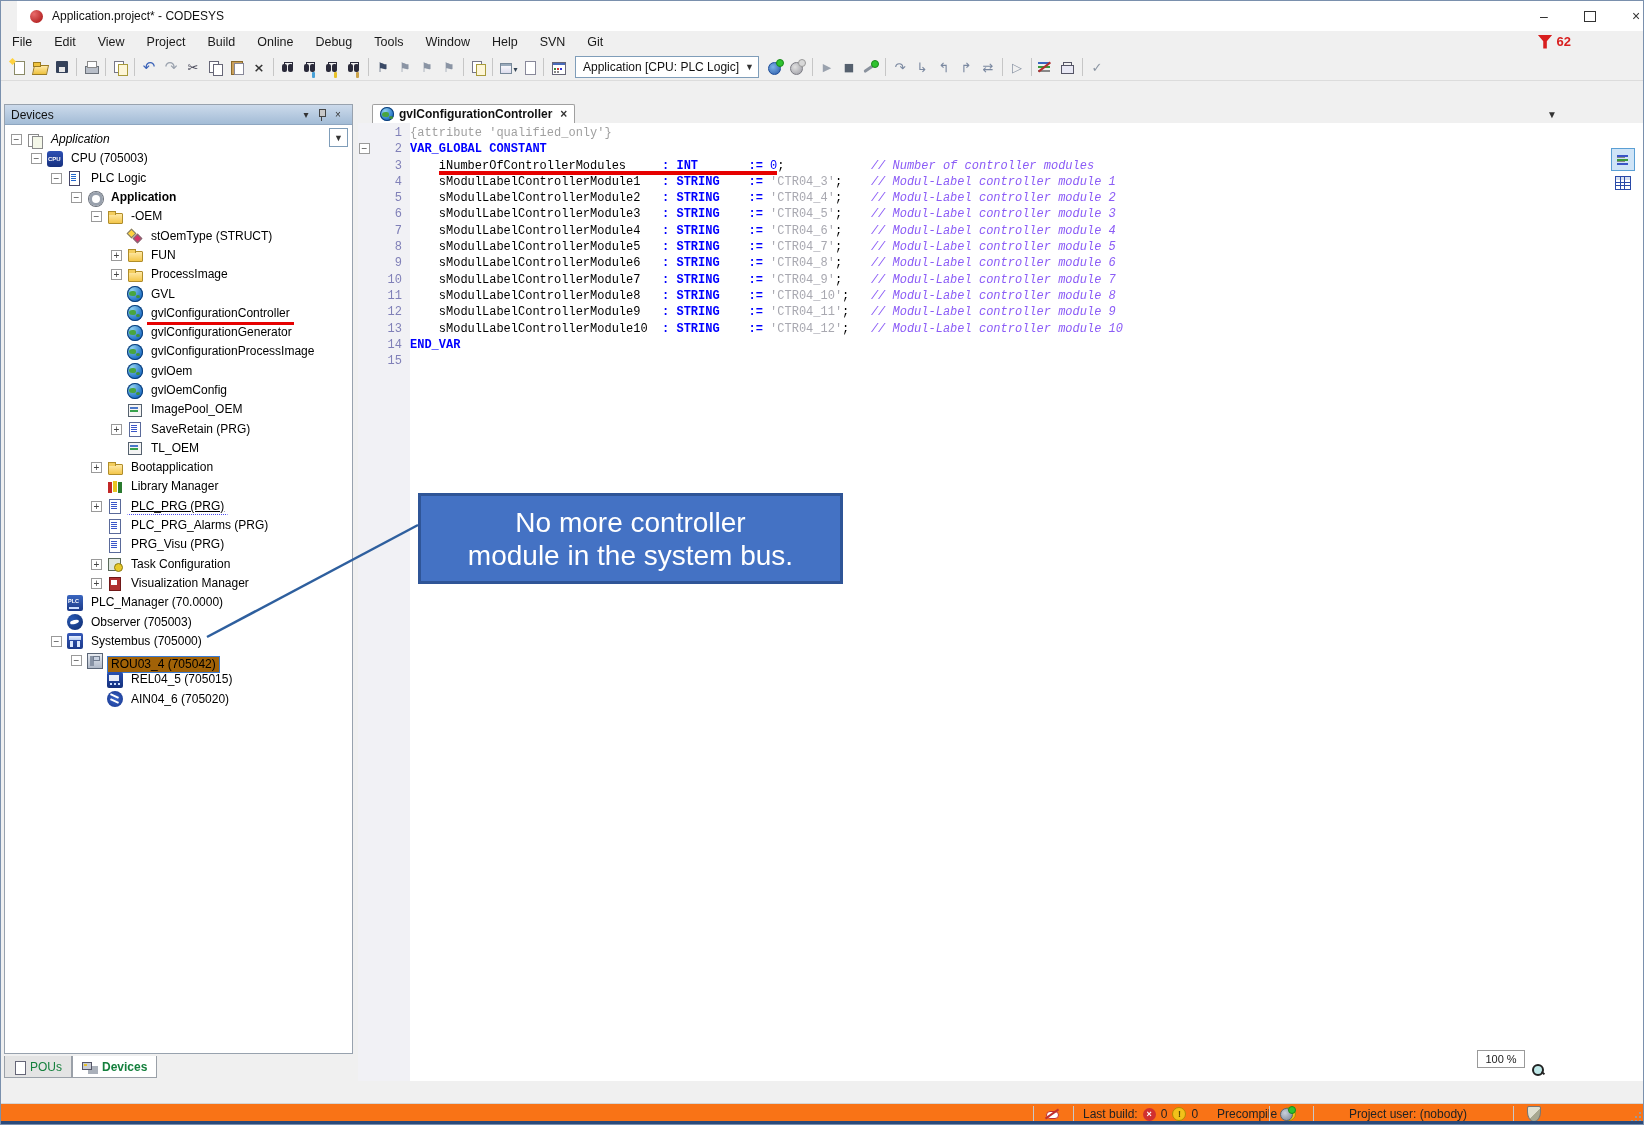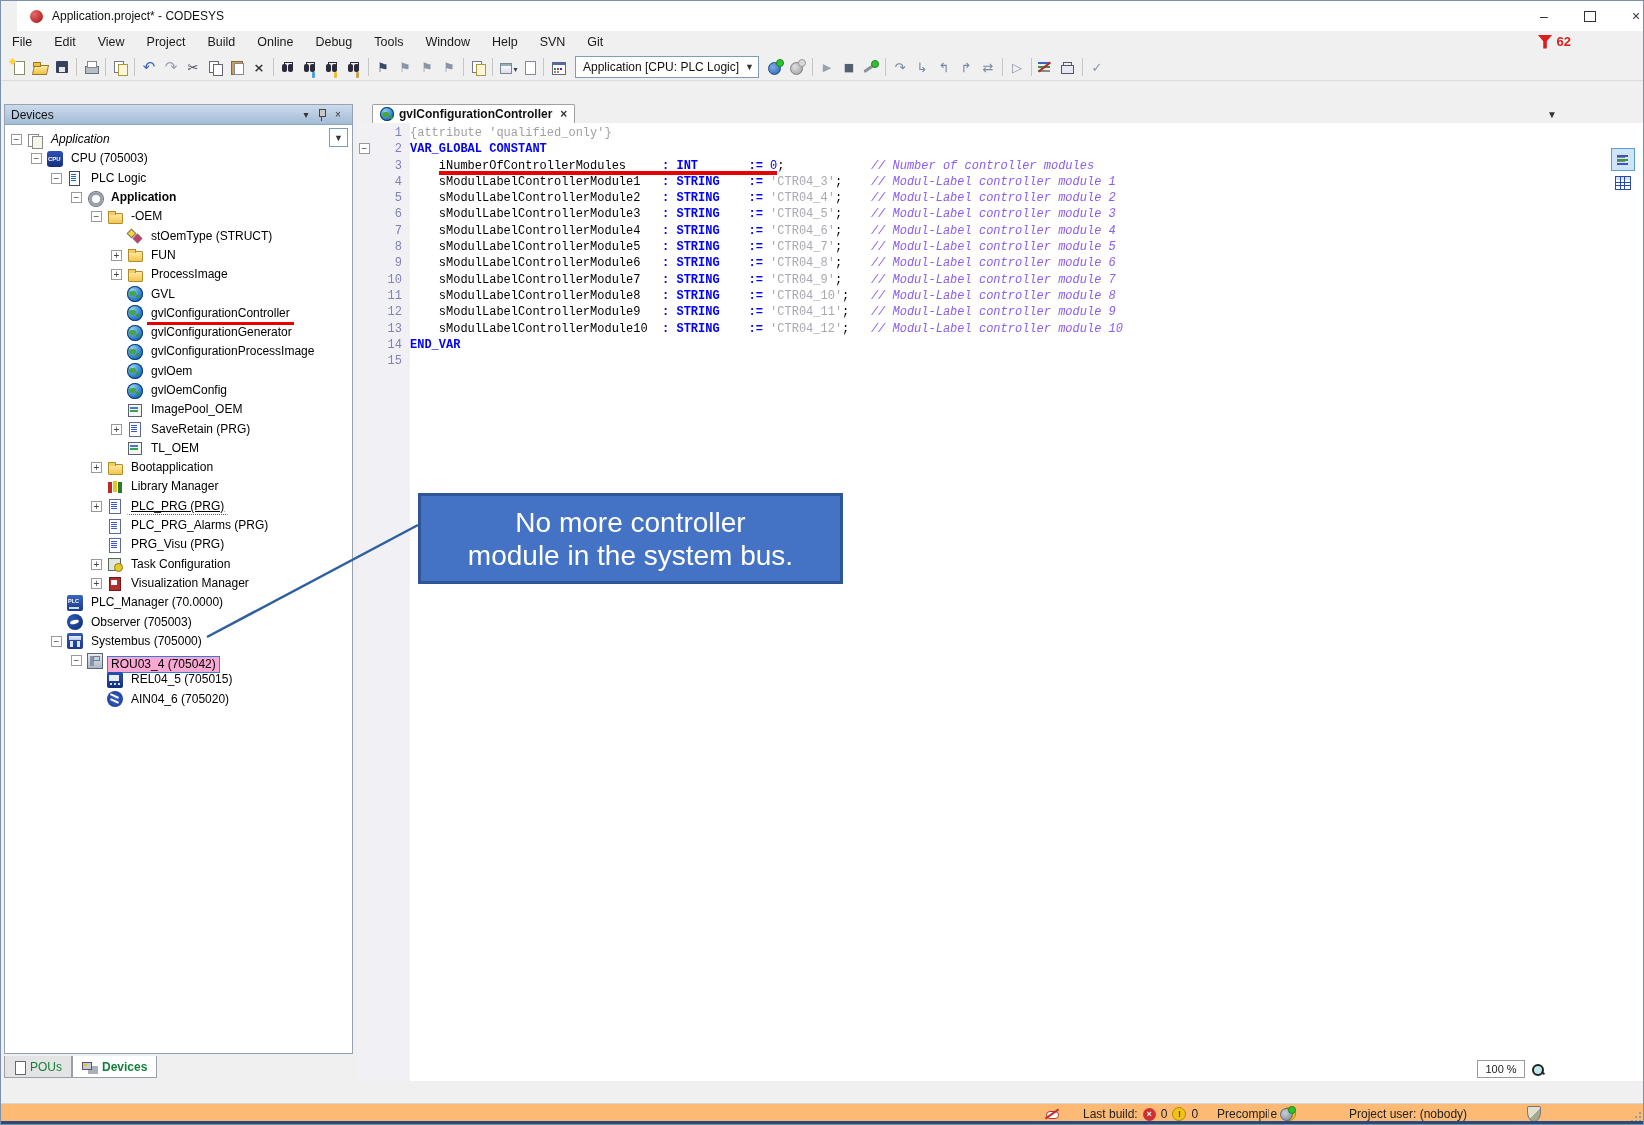--- a/index.html
+++ b/index.html
@@ -79,21 +79,21 @@
   .pinic::before{content:"";position:absolute;left:2px;top:1px;width:5px;height:6px;background:#c8c8c8;border:1px solid #444;}
   .pinic::after{content:"";position:absolute;left:4px;top:9px;width:1px;height:4px;background:#444;}
   #tree-combo-btn{position:absolute;right:4px;top:23px;width:17px;height:17px;background:#fff;border:1px solid #7f9db9;display:flex;align-items:center;justify-content:center;font-size:9px;color:#333;z-index:5;}
   #device-tree{position:absolute;left:0;top:19px;right:0;bottom:0;padding-top:6px;overflow:hidden;}
   .trow{height:19.3px;display:flex;align-items:center;font-size:12px;color:#000;white-space:nowrap;}
   .xbox{width:11px;height:11px;box-sizing:border-box;border:1px solid #9a9a9a;background:#fff;font:10px/9px "Liberation Sans",sans-serif;text-align:center;color:#444;flex:none;margin-right:5px;}
   .xspace{width:16px;flex:none;}
   .tlabel{padding:0 3px;border:1px solid transparent;line-height:15px;}
   .tlabel.b{font-weight:bold;}
   .tlabel.i{font-style:italic;}
-  .tlabel.sel{background:#f9a8d4;border-color:#3a7bd5;margin-top:8px;}
+  .tlabel.sel{background:#a16207;border-color:#3a7bd5;margin-top:8px;}
   .tlabel.redline{box-shadow:0 3px 0 #e60000;}
   .tlabel.marked{text-decoration:underline;border-bottom:1px dotted #4a4af0;}
   
   .ti{width:16px;height:16px;display:inline-block;position:relative;flex:none;margin-right:4px;}
   .ic-pages::before{content:"";position:absolute;left:1px;top:2px;width:9px;height:11px;background:#fff;border:1px solid #8a8a8a;}
   .ic-pages::after{content:"";position:absolute;left:5px;top:4px;width:9px;height:11px;background:#f4f7e8;border:1px solid #8a8a8a;}
   .ic-cpu{background:linear-gradient(#2d50b4,#16307e);border-radius:3px;}
   .ic-cpu::before{content:"CPU";position:absolute;left:1px;top:5px;font:bold 6px/6px "Liberation Sans",sans-serif;color:#fff;}
   .ic-plclogic::before{content:"";position:absolute;left:2px;top:1px;width:9px;height:13px;background:#fff;border:1px solid #446;}
   .ic-plclogic::after{content:"";position:absolute;left:4px;top:4px;width:5px;height:1px;background:#26c;box-shadow:0 2px 0 #26c,0 4px 0 #26c,0 6px 0 #26c;}
@@ -156,21 +156,21 @@
   .code-redline{position:absolute;left:4ch;top:13px;width:47ch;height:4px;background:#e60000;}
   .view-btn{position:absolute;right:10px;width:22px;height:21px;border:1px solid transparent;display:flex;align-items:center;justify-content:center;}
   #view-btn-text{top:25px;border-color:#5a9fd4;background:#cfe4f7;}
   #view-btn-table{top:48px;}
   .vb-text-ic{position:relative;width:13px;height:12px;}
   .vb-text-ic::before{content:"";position:absolute;left:0;top:1px;width:11px;height:2px;background:#3a55c8;box-shadow:0 4px 0 #3a9a3a,0 8px 0 #3a55c8;}
   .vb-text-ic::after{content:"";position:absolute;left:0;top:3px;width:8px;height:1px;background:#888;box-shadow:0 4px 0 #888;}
   .vb-table-ic{width:14px;height:12px;background:#fff;border:1px solid #2a4aa8;box-shadow:inset 0 3px 0 #d8e0f0;position:relative;}
   .vb-table-ic::before{content:"";position:absolute;left:4px;top:0;width:1px;height:12px;background:#2a4aa8;box-shadow:4px 0 0 #2a4aa8;}
   .vb-table-ic::after{content:"";position:absolute;left:0;top:5px;width:14px;height:1px;background:#2a4aa8;box-shadow:0 3px 0 #2a4aa8;}
-  #zoom-box{position:absolute;right:120px;bottom:3px;width:46px;height:16px;background:#fff;border:1px solid #9a9a9a;font-size:11px;color:#222;display:flex;align-items:center;justify-content:center;}
+  #zoom-box{position:absolute;right:120px;bottom:13px;width:46px;height:16px;background:#fff;border:1px solid #9a9a9a;font-size:11px;color:#222;display:flex;align-items:center;justify-content:center;}
   #zoom-mag-btn{position:absolute;right:97px;bottom:2px;width:20px;height:18px;display:flex;align-items:center;justify-content:center;}
   .magic{position:relative;width:14px;height:14px;}
   .magic::before{content:"";position:absolute;left:1px;top:1px;width:8px;height:8px;border:2px solid #222;border-radius:50%;background:#bfe8e8;}
   .magic::after{content:"";position:absolute;left:10px;top:9px;width:4px;height:2px;background:#222;transform:rotate(45deg);}
   
   #annotation-box{position:absolute;left:417px;top:492px;width:425px;height:91px;background:#4472c4;border:3px solid #2f5597;box-sizing:border-box;z-index:60;display:flex;flex-direction:column;align-items:center;justify-content:center;}
   .anno-line{color:#fff;font-size:28px;line-height:33px;font-family:"Liberation Sans",sans-serif;}
   #callout-arrow{position:absolute;left:0;top:0;width:1644px;height:1125px;pointer-events:none;z-index:55;}
   
   #bottom-tabs{position:absolute;left:3px;top:1055px;display:flex;z-index:4;}
@@ -178,21 +178,21 @@
   .btab.active{background:#fff;font-weight:bold;}
   .ic-pou{position:relative;width:12px;height:14px;}
   .ic-pou::before{content:"";position:absolute;left:1px;top:1px;width:9px;height:12px;background:#fff;border:1px solid #667;}
   .ic-devs{position:relative;width:16px;height:14px;}
   .ic-devs::before{content:"";position:absolute;left:0;top:2px;width:8px;height:6px;background:#c8ccd4;border:1px solid #556;box-shadow:6px 4px 0 #aab0ba;}
   .ic-devs::after{content:"";position:absolute;left:2px;top:4px;width:3px;height:2px;background:#e8c22a;}
   #messages-row{position:absolute;left:0;top:1080px;width:100%;height:22px;background:#f0f0f0;border-top:1px solid #d0d0d0;}
   #messages-btn{position:absolute;left:8px;top:2px;height:18px;display:flex;align-items:center;gap:6px;background:#fafafa;border:1px solid #8a8a8a;border-radius:2px;padding:0 8px;font-size:11.5px;color:#333;}
   .msg-ic{position:relative;width:12px;height:12px;background:#fff;border:1px solid #336;}
   .msg-ic::before{content:"";position:absolute;left:2px;top:2px;width:7px;height:1px;background:#336;box-shadow:0 3px 0 #336,0 6px 0 #336;}
-  #statusbar{position:absolute;left:0;top:1102px;width:100%;height:20px;background:#fdba74;border-top:1px solid #d5d5d5;font-size:12px;color:#222;}
+  #statusbar{position:absolute;left:0;top:1102px;width:100%;height:20px;background:#f97316;border-top:1px solid #d5d5d5;font-size:12px;color:#222;}
   .sb-item{position:absolute;top:2px;height:16px;display:flex;align-items:center;gap:5px;}
   .sb-sep{position:absolute;top:2px;width:1px;height:16px;background:#c8c8c8;}
   .sb-cloud{position:relative;width:17px;height:14px;}
   .sb-cloud::before{content:"";position:absolute;left:2px;top:4px;width:11px;height:6px;background:#fff;border:1px solid #c03030;border-radius:6px;}
   .sb-cloud::after{content:"";position:absolute;left:0;top:6px;width:16px;height:2px;background:#c03030;transform:rotate(-35deg);}
   .sb-err{width:13px;height:13px;border-radius:50%;background:#d03030;color:#fff;font:bold 9px/13px "Liberation Sans",sans-serif;text-align:center;}
   .sb-warn{width:12px;height:12px;border-radius:50%;background:#f2c11a;border:1px solid #b08a00;color:#5a4a00;font:bold 9px/12px "Liberation Sans",sans-serif;text-align:center;box-sizing:content-box;}
   .sb-gear{position:relative;width:17px;height:16px;}
   .sb-gear::before{content:"";position:absolute;left:1px;top:2px;width:11px;height:11px;border-radius:50%;background:radial-gradient(circle at 4px 4px,#c8d0dc,#7a8494);border:1px solid #5a6474;}
   .sb-gear::after{content:"";position:absolute;right:0;top:0;width:6px;height:6px;border-radius:50%;background:#2fc22f;border:1px solid #1a8a1a;}

